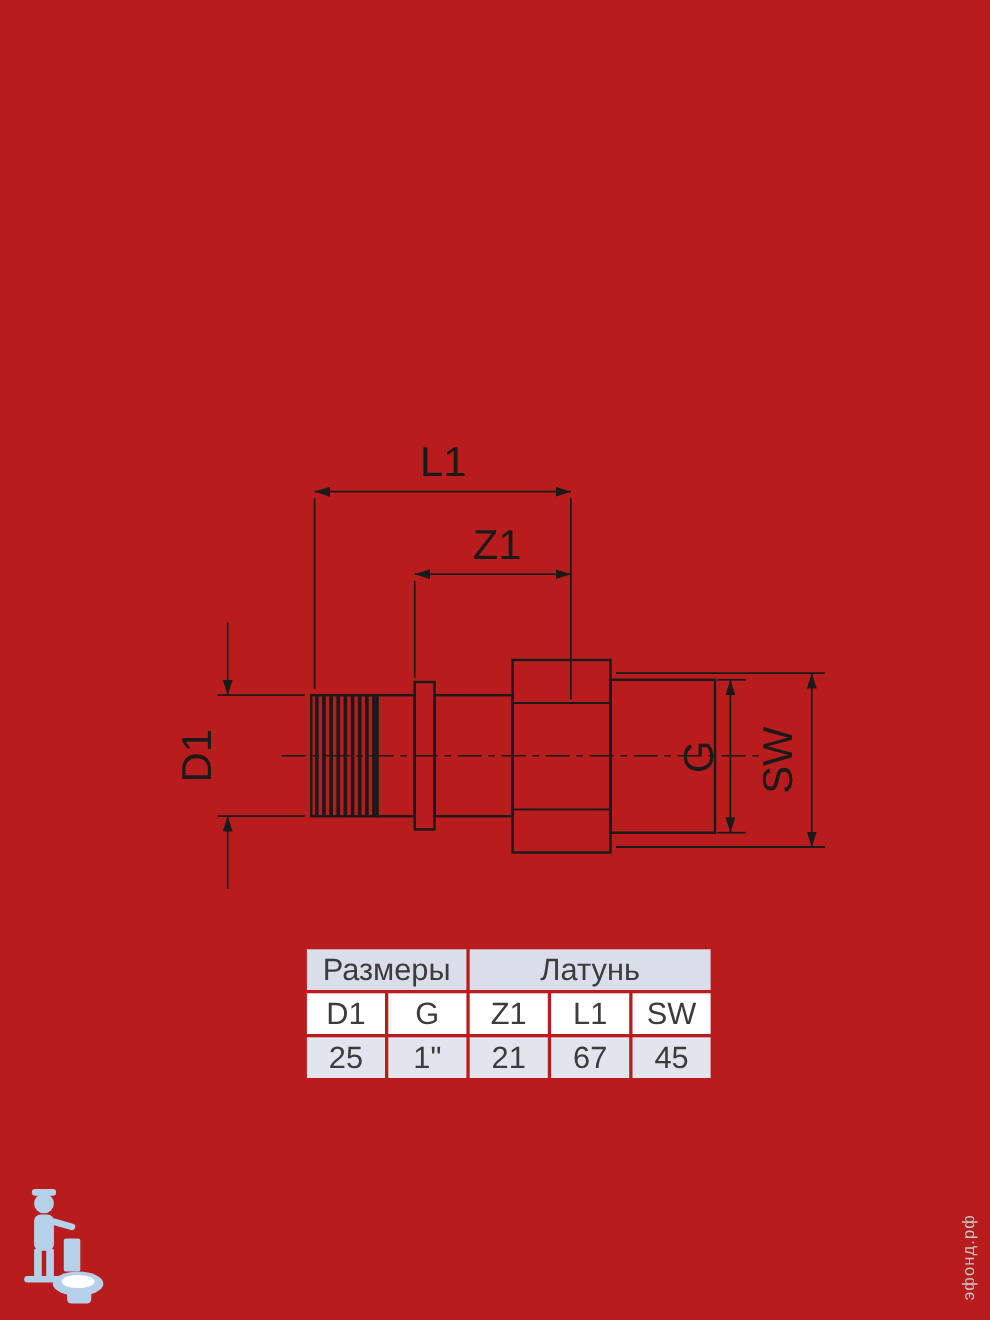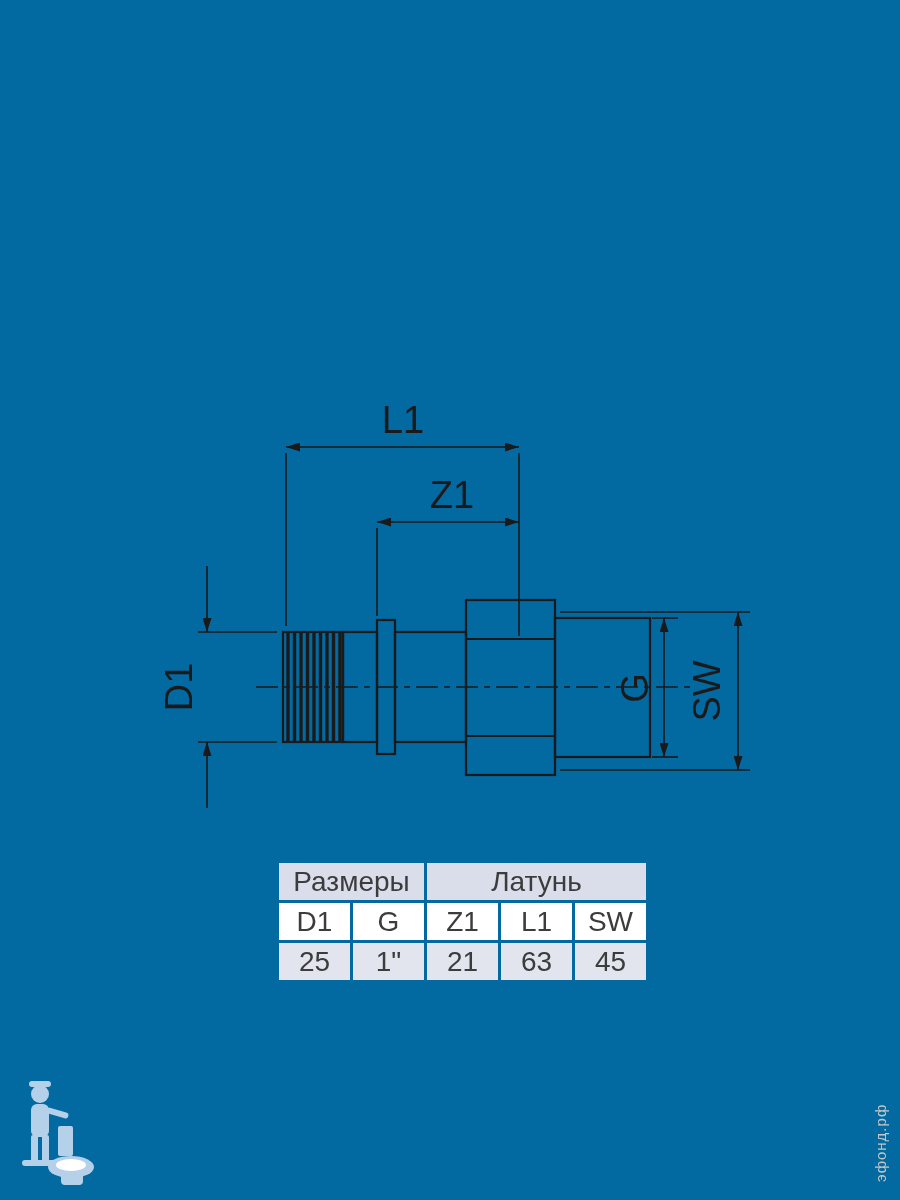--- a/index.html
+++ b/index.html
@@ -1,16 +1,16 @@
 <!DOCTYPE html>
 <html><head>
 <meta charset="utf-8">
 <style>
   html,body{margin:0;padding:0;background:#ffffff;}
-  .page{position:relative;width:900px;height:1200px;background:#0369a1;overflow:hidden;
+  .page{position:relative;width:900px;height:1200px;background:#b91c1c;overflow:hidden;
         font-family:"Liberation Sans", sans-serif;}
   .drawing-svg{position:absolute;left:0;top:0;}
 
   
   .table-wrap{position:absolute;left:276px;top:860px;}
   .spec-table{border-collapse:separate;border-spacing:3px;}
   .spec-table td{width:71px;height:37px;text-align:center;vertical-align:middle;
                  font-size:28px;color:#3c3c3c;padding:0;}
   .group-row td{background:#d9deea;}
   .col-row td{background:#ffffff;}
@@ -106,21 +106,21 @@
         <td>D1</td>
         <td>G</td>
         <td>Z1</td>
         <td>L1</td>
         <td>SW</td>
       </tr>
       <tr class="val-row">
         <td>25</td>
         <td>1"</td>
         <td>21</td>
-        <td>63</td>
+        <td>67</td>
         <td>45</td>
       </tr>
     </tbody>
       </table>
   </div>
 
   <svg class="plumber-wm" width="92" height="118" viewBox="0 0 92 118">
     <g fill="#b5d0e9">
       <rect x="21" y="5" width="22" height="6" rx="3"></rect>
       <circle cx="32" cy="18" r="9"></circle>

